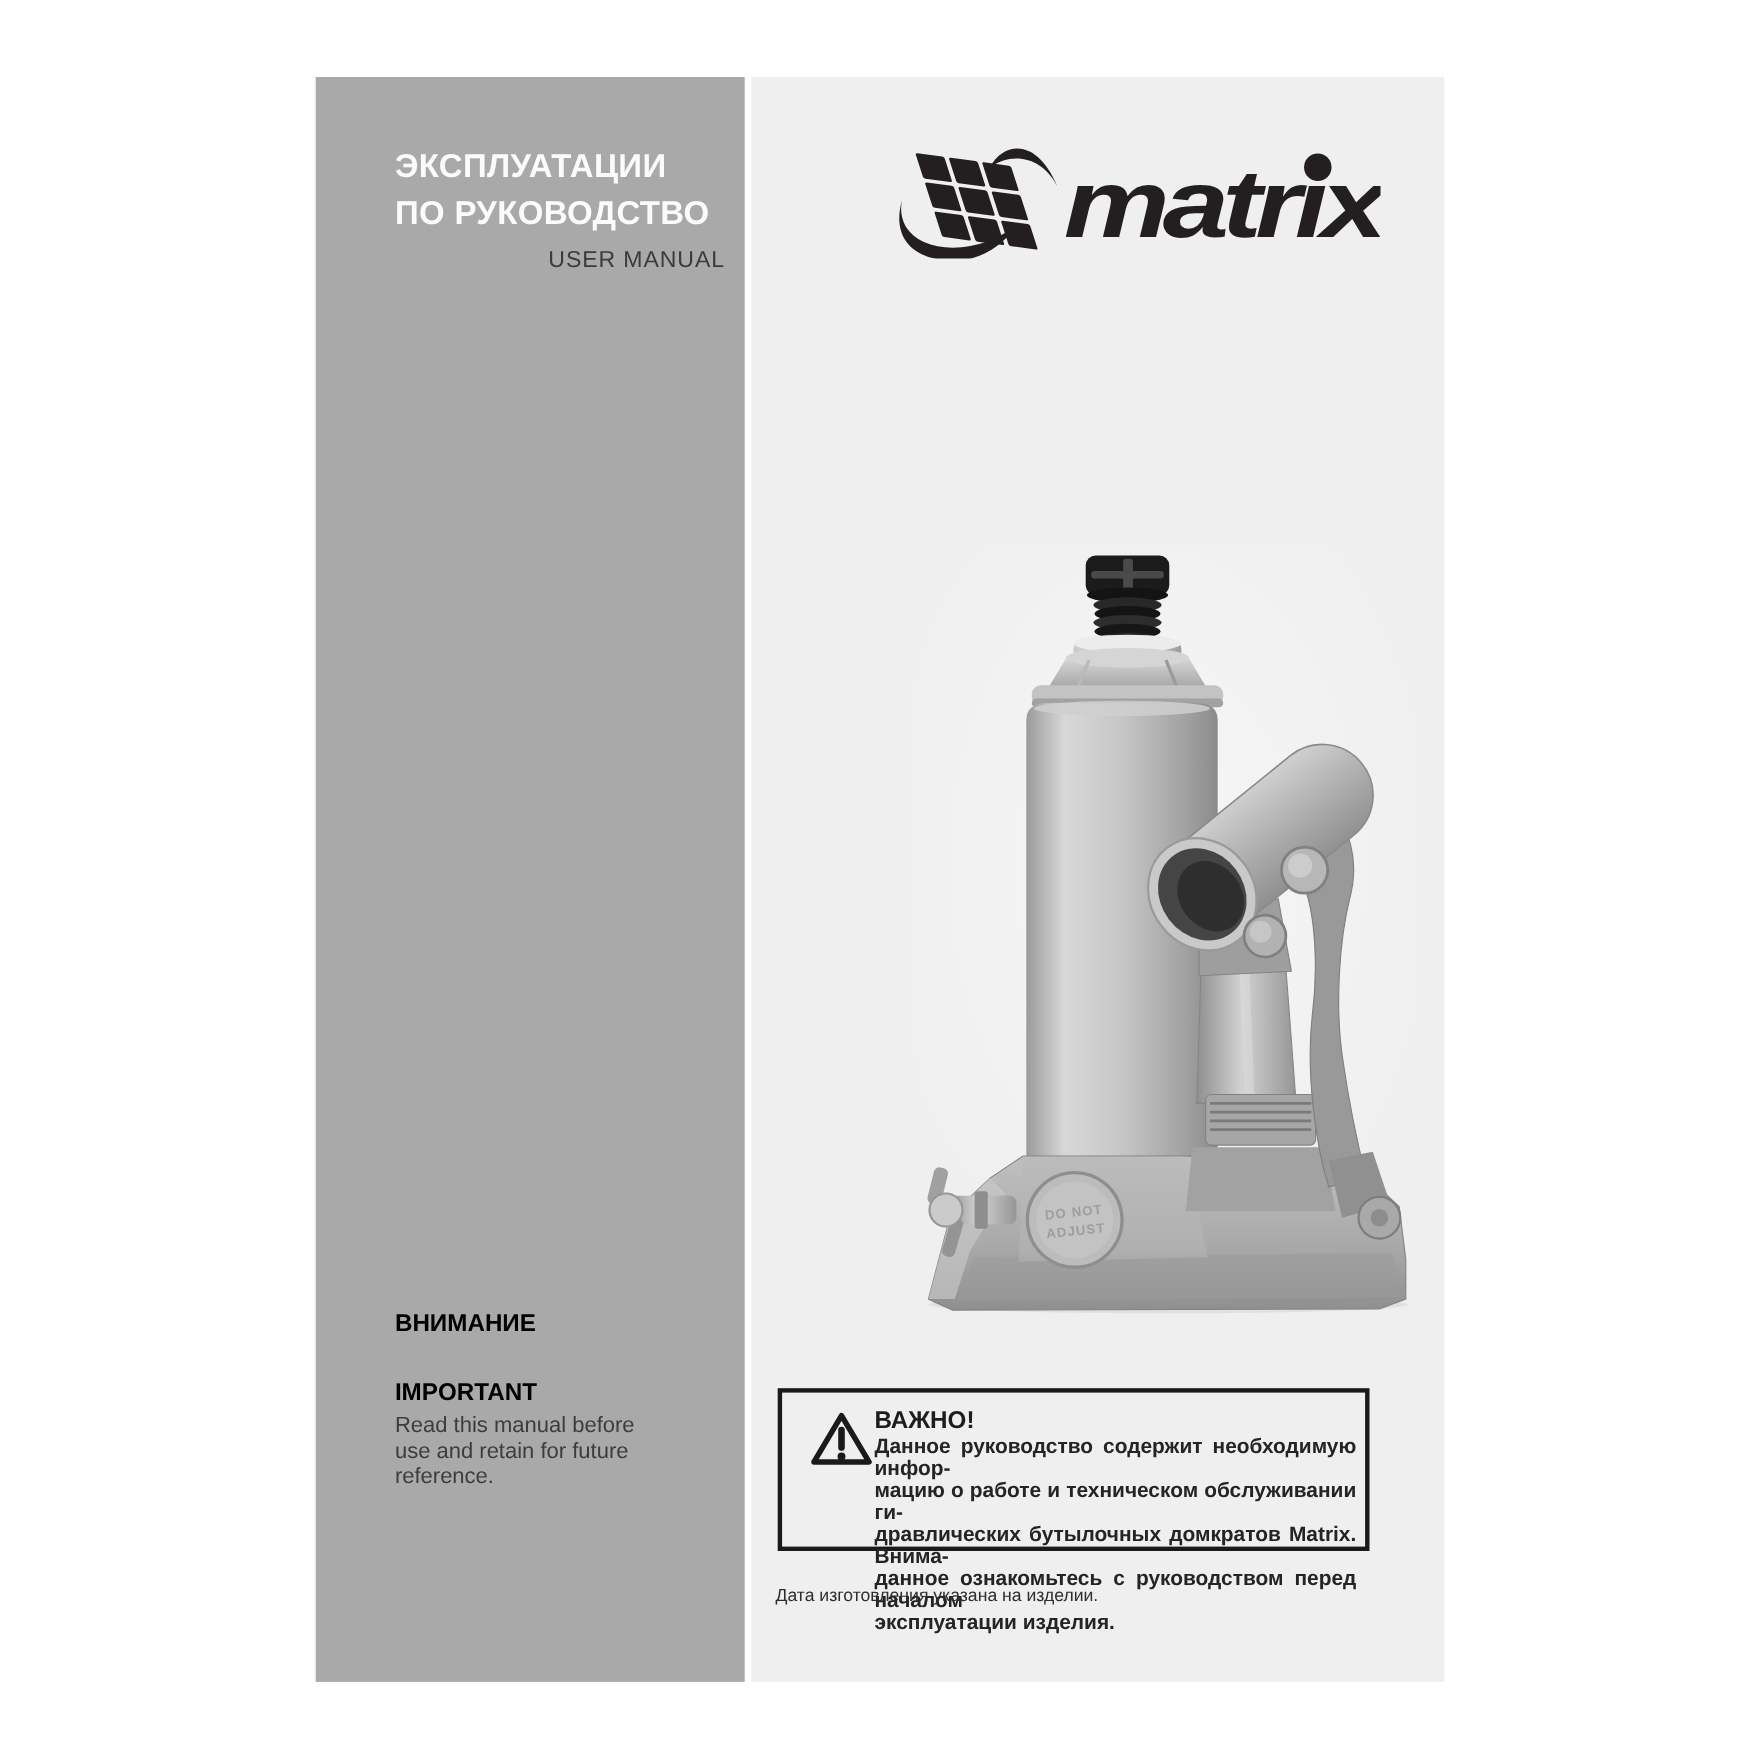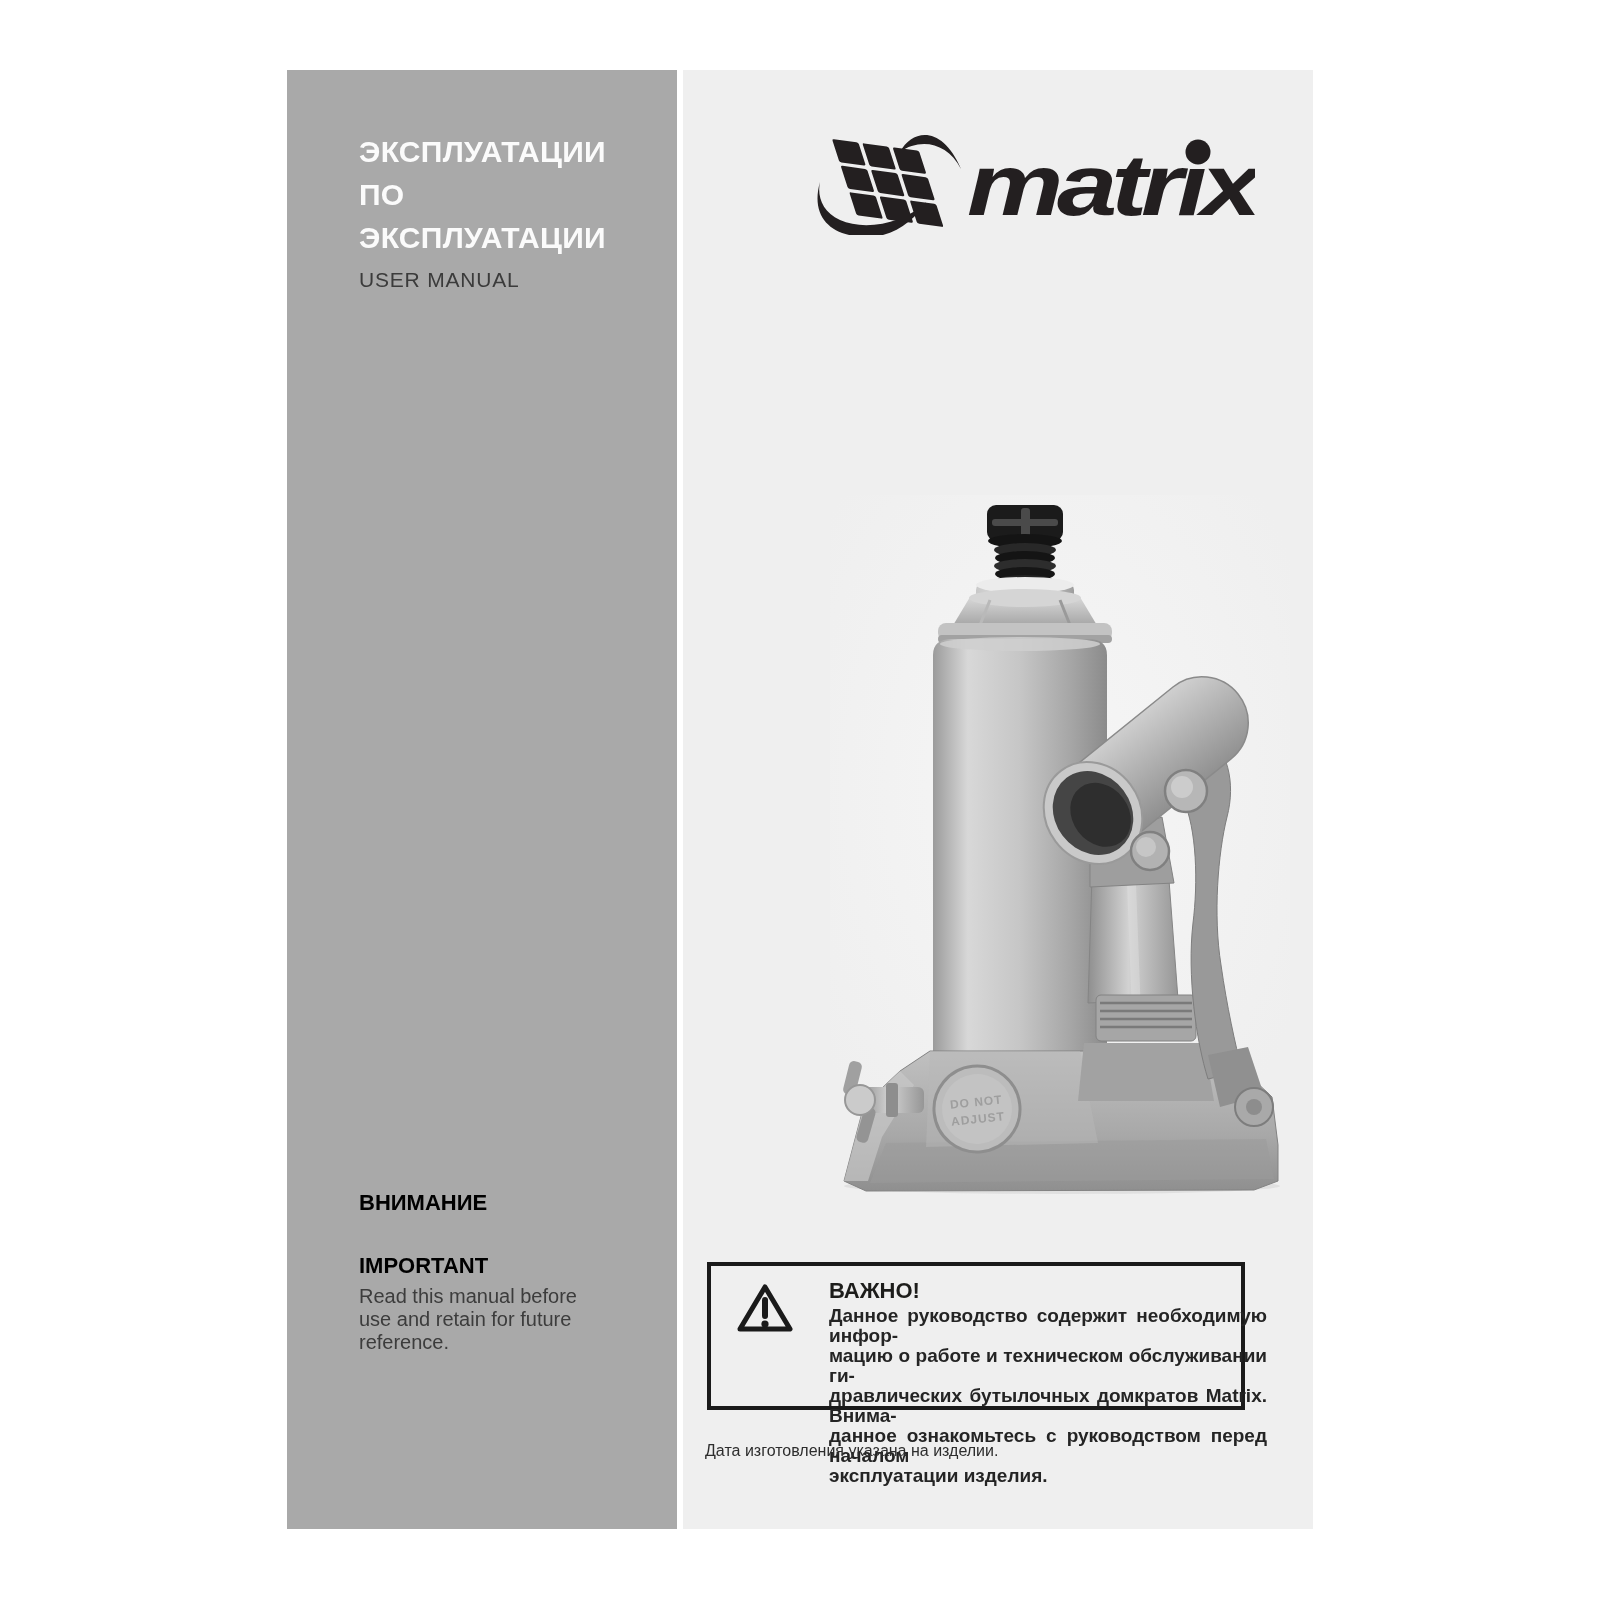--- a/index.html
+++ b/index.html
@@ -10,21 +10,21 @@
   }
   
   .sidebar {
     position:absolute; left:287px; top:70px; width:390px; height:1459px;
     background:#a9a9a9;
   }
   .sidebar-header { position:absolute; left:72px; top:60px; width:300px; }
   .sidebar-title {
     font-size:30px; font-weight:bold; color:#fbfbfb; line-height:43px; letter-spacing:0.3px;
   }
-  .sidebar-sub { margin-top:9px; font-size:21px; color:#3b3b3b; letter-spacing:0.8px; }
+  .sidebar-sub { margin-top:9px; font-size:21px; color:#3b3b3b; letter-spacing:0.8px;text-align:right; }
   .notice { position:absolute; left:72px; top:1120px; width:262px; }
   .notice-heading { font-size:22px; font-weight:bold; color:#000000; margin-bottom:6px; }
   .notice-text { font-size:20px; color:#3c3c3c; line-height:23px; white-space:pre-line; }
   .notice-gap { height:31px; }
   
   .content {
     position:absolute; left:683px; top:70px; width:630px; height:1459px;
     background:#efefef;
     padding-left:43px;
   }
@@ -32,39 +32,39 @@
   .product-info { position:absolute; top:224px; right:61px; text-align:right; }
   .product-title-ru { font-size:26px; font-weight:bold; color:#1d1d1b; line-height:33px; }
   .product-title-en { font-size:22px; font-weight:bold; color:#9f9f9f; line-height:28px; }
   .product-models  { font-size:22px; font-weight:bold; color:#a8a8a8; line-height:28px; }
   .jack-figure { position:absolute; left:147px; top:425px; width:460px; height:700px; }
   .warning-box {
     position:absolute; left:24px; top:1192px; width:538px; height:148px;
     border:4px solid #1a1a1a;
   }
   .warn-icon { position:absolute; left:26px; top:16px; }
-  .warn-text { position:absolute; left:84px; top:11px; width:438px;margin-left:34px; }
+  .warn-text { position:absolute; left:84px; top:11px; width:438px; }
   .warn-heading { font-size:22px; font-weight:bold; color:#1d1d1b; line-height:27px; margin-bottom:2px; }
   .warn-body div {
     font-size:19px; font-weight:bold; color:#242424; line-height:20px;
     text-align:justify; text-align-last:justify;
   }
   .warn-body div:last-child { text-align-last:left; }
   .date-note { position:absolute; left:22px; top:1372px; font-size:16px; color:#2d2d2d; }
 </style>
 </head>
 <body>
 
 <div class="canvas">
 
   <div class="sidebar">
     <div class="sidebar-header">
       <div class="sidebar-title">
         <div>ЭКСПЛУАТАЦИИ</div>
-        <div>ПО ЭКСПЛУАТАЦИИ</div>
+        <div>ПО РУКОВОДСТВО</div>
       </div>
       <div class="sidebar-sub">USER MANUAL</div>
     </div>
 
     <div class="notice">
       <div class="notice-heading">ВНИМАНИЕ</div>
       <div class="notice-gap"></div>
       <div class="notice-heading">IMPORTANT</div>
       <div class="notice-text">Read this manual before
 use and retain for future

